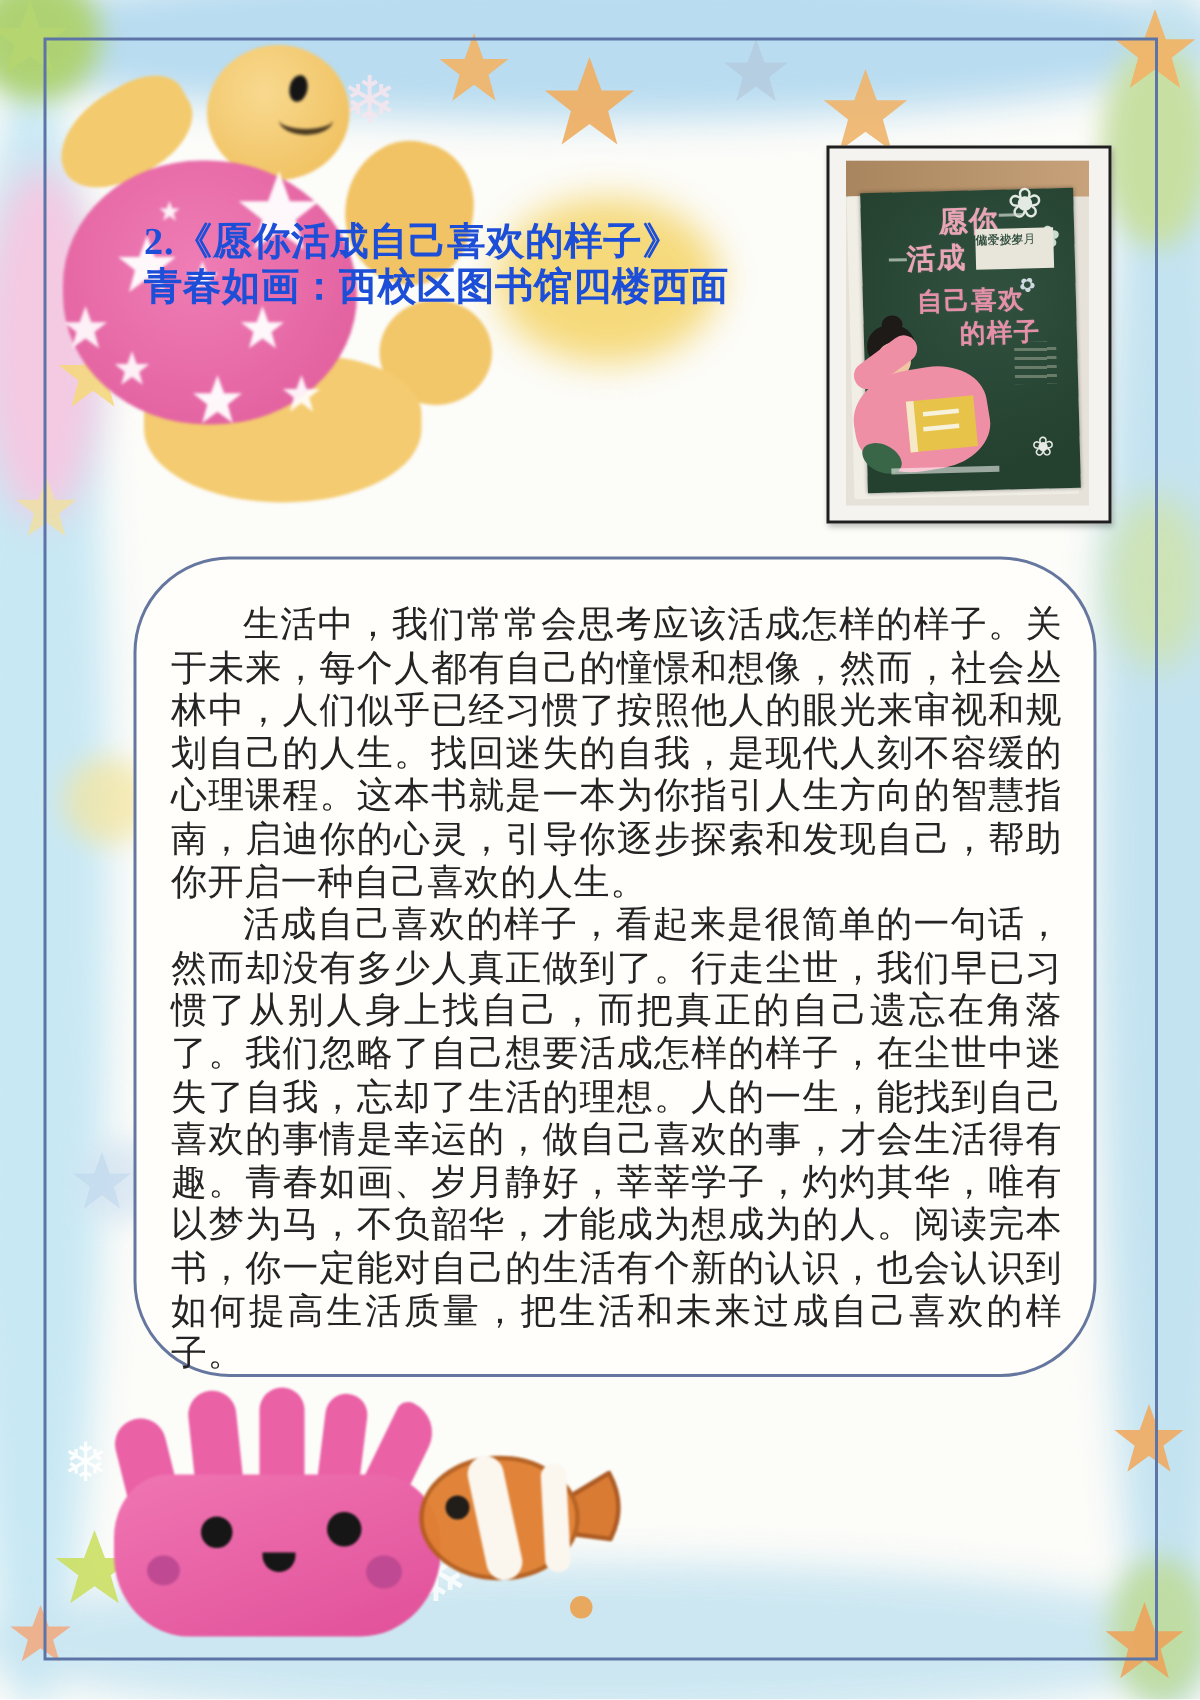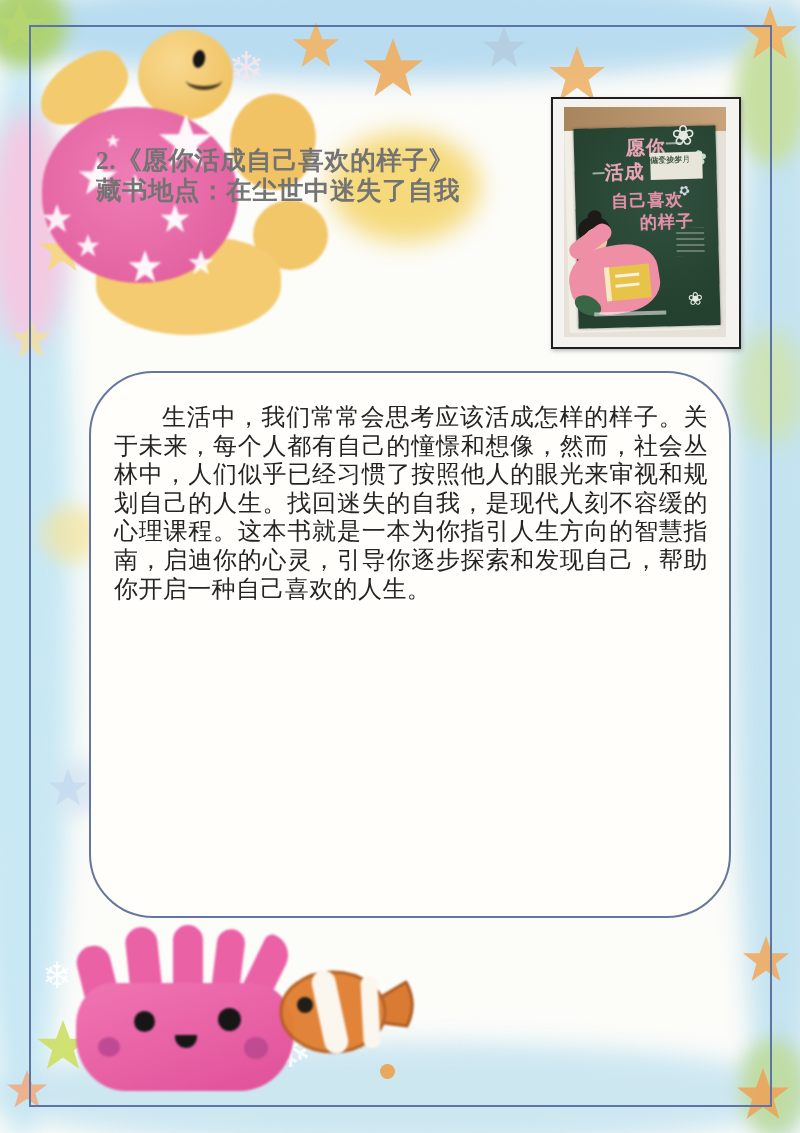--- a/index.html
+++ b/index.html
@@ -12,21 +12,21 @@
   .flake{position:absolute;font-family:"DejaVu Sans",sans-serif;line-height:1;}
   .dot{position:absolute;border-radius:50%;}
   
   .page-border{position:absolute;left:29px;top:25px;width:739px;height:1078px;
                border:2px solid #5d74a6;z-index:3;pointer-events:none;}
   
   .turtle{position:absolute;left:28px;top:22px;width:300px;height:318px;filter:blur(1.2px);z-index:2;}
   .turtle div{position:absolute;}
   
   .header{position:absolute;left:96px;top:146px;width:470px;z-index:5;
-          font-size:25.5px;line-height:30px;font-weight:600;color:#737373;letter-spacing:.5px;}
+          font-size:25.5px;line-height:30px;font-weight:600;color:#1d4ed8;letter-spacing:.5px;}
   
   .photo-frame{position:absolute;left:551px;top:97px;width:186px;height:248px;z-index:5;
                background:#f5f3ef;border:2px solid #1f1f1f;box-shadow:1px 2px 4px rgba(0,0,0,.25);}
   .photo{position:absolute;left:11px;top:8px;right:13px;bottom:10px;background:#e6e2da;overflow:hidden;}
   .photo div,.photo span{position:absolute;}
   .cover{left:12px;top:20px;width:142px;height:200px;transform:rotate(-1.5deg);
          background:radial-gradient(circle at 60% 35%,#31513f,#24402f 75%);box-shadow:0 0 3px rgba(0,0,0,.4);}
   .cover .t{font-weight:bold;color:#e9a4b6;letter-spacing:1px;text-shadow:0 0 1px #fff3;}
   
   .textbox{position:absolute;left:89px;top:371px;width:642px;height:547px;z-index:4;
@@ -98,21 +98,21 @@
     <div class="star" style="left:96px;top:152px;width:22px;height:22px;background:#fff;opacity:.95;"></div>
     <div class="star" style="left:132px;top:182px;width:30px;height:30px;background:#fff;opacity:.95;"></div>
     <div class="star" style="left:48px;top:212px;width:24px;height:24px;background:#fff;opacity:.9;"></div>
     <div class="star" style="left:100px;top:228px;width:34px;height:34px;background:#fff;opacity:.95;"></div>
     <div class="star" style="left:160px;top:228px;width:26px;height:26px;background:#fff;opacity:.9;"></div>
     <div class="star" style="left:78px;top:112px;width:14px;height:14px;background:#fff;opacity:.9;"></div>
   </div>
 
   <div class="header">
     <div>2.《愿你活成自己喜欢的样子》</div>
-    <div>藏书地点：在尘世中迷失了自我</div>
+    <div>青春如画：西校区图书馆四楼西面</div>
   </div>
 
   <div class="photo-frame">
     <div class="photo">
       <div style="left:0;top:0;width:100%;height:24px;background:linear-gradient(90deg,#a8855e,#c7a27a);"></div>
       <div style="left:3px;top:22px;width:150px;height:202px;background:#f1eee6;transform:rotate(-1.5deg);border-radius:2px;"></div>
       <div class="cover">
         <span class="flake" style="left:98px;top:-4px;font-size:28px;color:#edf3ed;opacity:.95;">❀</span>
         <span class="flake" style="left:116px;top:22px;font-size:20px;color:#dcebe2;opacity:.9;">✿</span>
         <span class="flake" style="left:90px;top:30px;font-size:15px;color:#c9dfe8;opacity:.85;">❀</span>
@@ -138,20 +138,21 @@
         <div style="left:38px;top:156px;width:24px;height:3px;background:#f7f2dc;transform:rotate(-4deg);"></div>
         <div style="left:-4px;top:168px;width:28px;height:18px;background:#3a6648;border-radius:50%;transform:rotate(28deg);"></div>
         <div style="left:16px;top:184px;width:72px;height:4px;background:rgba(255,255,255,.55);"></div>
         <span class="flake" style="left:110px;top:164px;font-size:18px;color:#f2f4ee;opacity:.95;">❀</span>
       </div>
     </div>
   </div>
 
   <div class="textbox">
     <p>生活中，我们常常会思考应该活成怎样的样子。关于未来，每个人都有自己的憧憬和想像，然而，社会丛林中，人们似乎已经习惯了按照他人的眼光来审视和规划自己的人生。找回迷失的自我，是现代人刻不容缓的心理课程。这本书就是一本为你指引人生方向的智慧指南，启迪你的心灵，引导你逐步探索和发现自己，帮助你开启一种自己喜欢的人生。</p>
+    <p>活成自己喜欢的样子，看起来是很简单的一句话，然而却没有多少人真正做到了。行走尘世，我们早已习惯了从别人身上找自己，而把真正的自己遗忘在角落了。我们忽略了自己想要活成怎样的样子，在尘世中迷失了自我，忘却了生活的理想。人的一生，能找到自己喜欢的事情是幸运的，做自己喜欢的事，才会生活得有趣。青春如画、岁月静好，莘莘学子，灼灼其华，唯有以梦为马，不负韶华，才能成为想成为的人。阅读完本书，你一定能对自己的生活有个新的认识，也会认识到如何提高生活质量，把生活和未来过成自己喜欢的样子。</p>
   </div>
 
   <div class="jelly">
     <div class="tent" style="left:6px;top:20px;width:34px;height:78px;transform:rotate(-14deg);"></div>
     <div class="tent" style="left:52px;top:2px;width:32px;height:80px;transform:rotate(-6deg);"></div>
     <div class="tent" style="left:97px;top:0px;width:30px;height:76px;"></div>
     <div class="tent" style="left:138px;top:4px;width:28px;height:76px;transform:rotate(7deg);"></div>
     <div class="tent" style="left:176px;top:10px;width:30px;height:68px;transform:rotate(26deg);border-radius:15px 40px 10px 15px;"></div>
     <div style="left:0;top:58px;width:218px;height:108px;background:linear-gradient(160deg,#f075b2,#e1509a);border-radius:36px 42px 54px 50px / 42px 46px 58px 54px;"></div>
     <div style="left:58px;top:86px;width:21px;height:21px;background:#161616;border-radius:50%;"></div>

